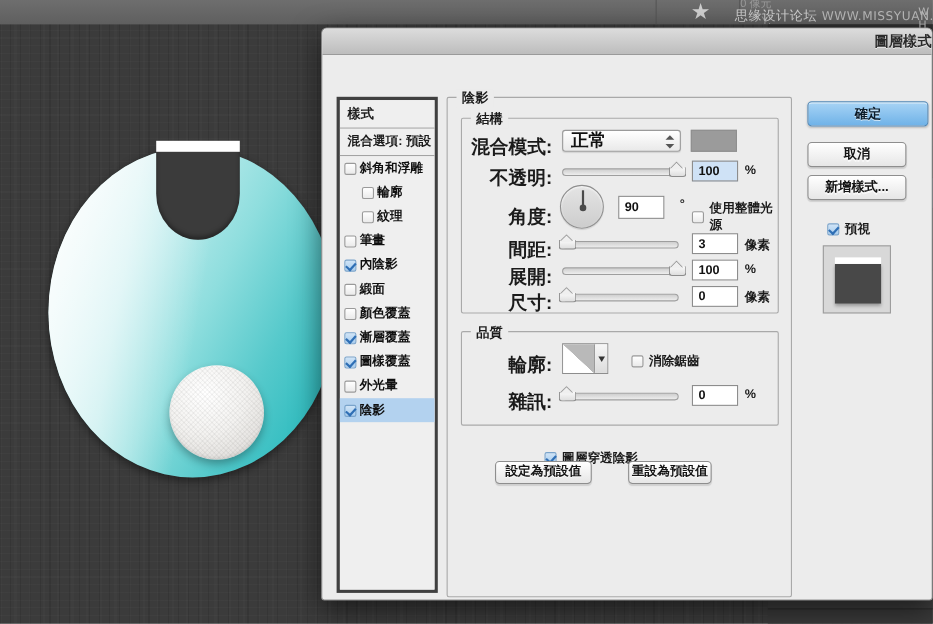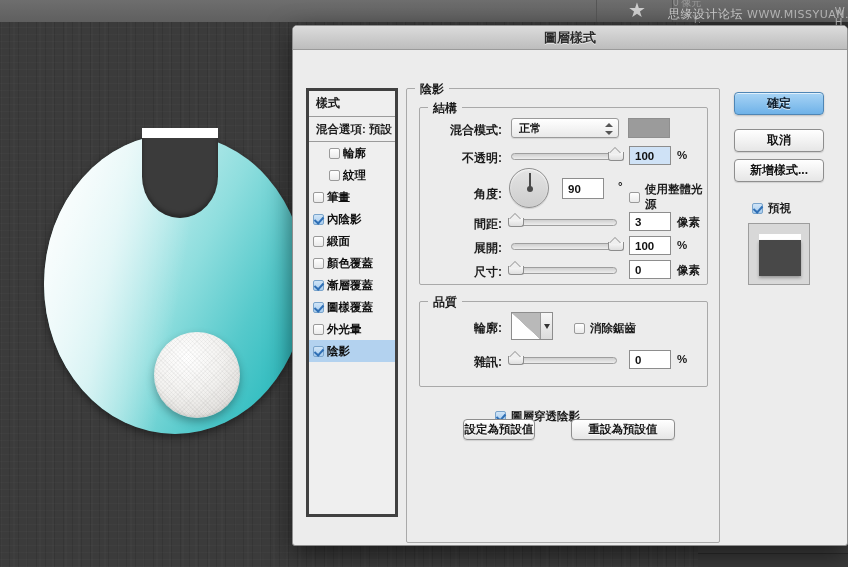--- a/index.html
+++ b/index.html
@@ -92,21 +92,21 @@
   
   #dialog {
     position:absolute; left:292px; top:25px; width:556px; height:521px;
     background:#ececec;
     border:1px solid #8e8e8e;
     border-radius:5px 5px 3px 3px;
     box-shadow: 0 8px 26px rgba(0,0,0,.55), 0 1px 0 rgba(255,255,255,.8) inset;
     overflow:hidden;
   }
   .dlg-title {
-    height:24px; line-height:23px; text-align:center;
+    height:24px; line-height:23px; text-align:right;
     font-size:13px; font-weight:bold; color:#2a2a2a;
     background: linear-gradient(#dcdcdc,#bdbdbd);
     border-bottom:1px solid #9a9a9a;
     text-shadow:0 1px 0 rgba(255,255,255,.6);
   }
   .dlg-body { position:relative; height:497px; }
 
   
   .side { position:absolute; left:13px; top:38px; width:92px; }
   .side-hdr {
@@ -141,27 +141,27 @@
   
   .fs { position:absolute; border:1px solid #a9a9a9; border-radius:2px; }
   .fs-legend {
     position:absolute; top:-8px; left:8px; padding:0 5px; background:#ececec;
     font-size:12px; font-weight:bold; color:#1b1b1b;
   }
   .fs-outer { left:113px; top:38px; width:314px; height:455px; }
   .fs-struct { left:12px; top:18px; width:289px; height:178px; }
   .fs-qual   { left:12px; top:212px; width:289px; height:86px; }
 
-  .lbl { position:absolute; font-size:12px; font-weight:bold; color:#1b1b1b; text-align:right; }
+  .lbl { position:absolute; font-size:17px; font-weight:bold; color:#1b1b1b; text-align:right; }
   .unit { position:absolute; font-size:11.5px; font-weight:bold; color:#1b1b1b; }
 
   .sel-ctl {
     position:absolute; height:20px; border:1px solid #9a9a9a; border-radius:3px;
     background:linear-gradient(#ffffff,#e9e9e9);
-    font-size:11px; font-weight:bold; color:#111; line-height:19px; padding-left:7px;
+    font-size:16px; font-weight:bold; color:#111; line-height:19px; padding-left:7px;
     box-shadow:0 1px 1px rgba(0,0,0,.10);
   }
   .sel-arrows { position:absolute; right:5px; top:2px; width:9px; height:16px; }
   .sel-arrows:before,.sel-arrows:after{
     content:""; position:absolute; left:1px; border-left:4px solid transparent; border-right:4px solid transparent;
   }
   .sel-arrows:before{ top:2px; border-bottom:4px solid #555; }
   .sel-arrows:after{ bottom:2px; border-top:4px solid #555; }
 
   .swatch { position:absolute; border:1px solid #8f8f8f; }
@@ -301,20 +301,24 @@
 
   <div class="dlg-title">圖層樣式</div>
 
   <div class="dlg-body">
 
     <div class="side">
       <div class="side-box-outer">
         <div class="side-hdr">樣式</div>
         <div class="side-sub">混合選項: 預設</div>
         <div class="side-list">
+          <div class="side-item">
+            <span class="cb"></span>
+            <span>斜角和浮雕</span>
+          </div>
           <div class="side-item indent">
             <span class="cb"></span>
             <span>輪廓</span>
           </div>
           <div class="side-item indent">
             <span class="cb"></span>
             <span>紋理</span>
           </div>
           <div class="side-item">
             <span class="cb"></span>
@@ -421,26 +425,26 @@
         <div class="thumb" style="left:88px;top:51px;"></div>
         <div class="num" style="left:209px;top:48px;width:42px;">0</div>
         <span class="unit" style="left:257px;top:51px;">%</span>
       </div>
 
       <div class="chk-row" style="left:88px;top:320px;">
         <span class="cb on onblue"></span>
         <span>圖層穿透陰影</span>
       </div>
 
-      <div class="btn small" style="left:56px;top:330px;width:72px;">設定為預設值</div>
-      <div class="btn small" style="left:164px;top:330px;width:104px;">重設為預設值</div>
+      <div class="btn small" style="left:43px;top:330px;width:88px;">設定為預設值</div>
+      <div class="btn small" style="left:164px;top:330px;width:76px;">重設為預設值</div>
     </div>
 
     <div class="right-col">
-      <div class="btn primary" style="left:0;top:4px;width:90px;">確定</div>
+      <div class="btn primary" style="left:0;top:4px;width:110px;">確定</div>
       <div class="btn" style="left:0;top:41px;width:90px;">取消</div>
       <div class="btn" style="left:0;top:71px;width:90px;">新增樣式...</div>
       <div class="chk-row" style="left:18px;top:113px;">
         <span class="cb on onblue"></span>
         <span>預視</span>
       </div>
       <div class="prev-box" style="left:14px;top:135px;">
         <span class="prev-inner"></span>
         <span class="prev-dark"></span>
       </div>

